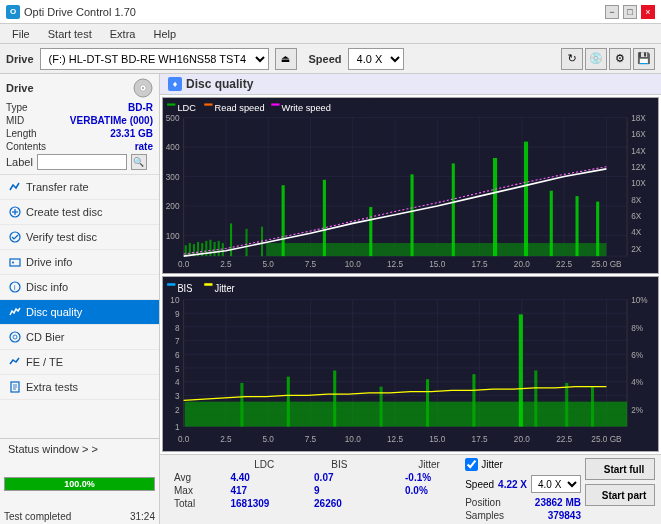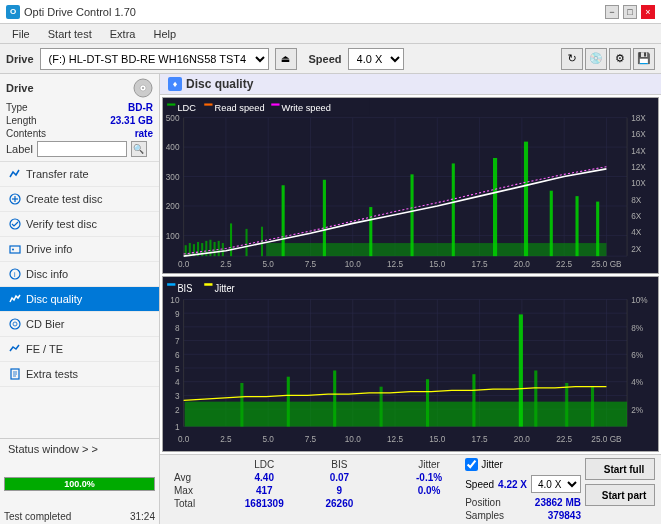--- a/index.html
+++ b/index.html
@@ -70,21 +70,21 @@
     
     .chart-container { flex: 1; border: 1px solid #aaa; position: relative; background: #1a1a2e; overflow: hidden; min-height: 0; }
     
     .chart-svg { width: 100%; height: 100%; }
     
     
     .stats-bar { background: #f0f0f0; border-top: 1px solid #ccc; padding: 3px 6px; display: flex; align-items: flex-start; gap: 4px; }
     .stats-table { flex: 1; }
     .stats-table table { width: 100%; border-collapse: collapse; font-size: 10px; }
     .stats-table th { color: #333; font-weight: normal; text-align: center; padding: 1px 8px; }
-    .stats-table td { text-align: center; padding: 1px 8px; color: #0000cc; font-weight: bold; }
+    .stats-table td { text-align: left; padding: 1px 8px; color: #0000cc; font-weight: bold; }
     .stats-table td.label { color: #333; font-weight: normal; text-align: left; }
     .jitter-check { display: flex; align-items: center; gap: 3px; font-size: 10px; }
     .speed-info { display: flex; align-items: center; gap: 4px; font-size: 10px; }
     .speed-val { color: #0000cc; font-weight: bold; }
     .speed-select-sm { height: 18px; font-size: 10px; border: 1px solid #999; background: white; padding: 0 2px; }
     .pos-info { display: flex; flex-direction: column; gap: 2px; font-size: 10px; }
     .pos-row { display: flex; justify-content: space-between; gap: 6px; }
     .pos-label { color: #333; }
     .pos-val { color: #0000cc; font-weight: bold; }
     
@@ -140,20 +140,24 @@
         <span class="disc-title">Drive</span>
         <svg class="disc-icon" viewBox="0 0 20 20">
           <circle cx="10" cy="10" r="9" fill="#ccc" stroke="#999" stroke-width="1"></circle>
           <circle cx="10" cy="10" r="3" fill="white" stroke="#999" stroke-width="0.5"></circle>
           <circle cx="10" cy="10" r="1" fill="#999"></circle>
         </svg>
       </div>
       <div class="disc-field">
         <span class="disc-field-label">Type</span>
         <span class="disc-field-value">BD-R</span>
+      </div>
+      <div class="disc-field">
+        <span class="disc-field-label">MID</span>
+        <span class="disc-field-value">VERBATIMe (000)</span>
       </div>
       <div class="disc-field">
         <span class="disc-field-label">Length</span>
         <span class="disc-field-value">23.31 GB</span>
       </div>
       <div class="disc-field">
         <span class="disc-field-label">Contents</span>
         <span class="disc-field-value">rate</span>
       </div>
       <div class="disc-label-row">

